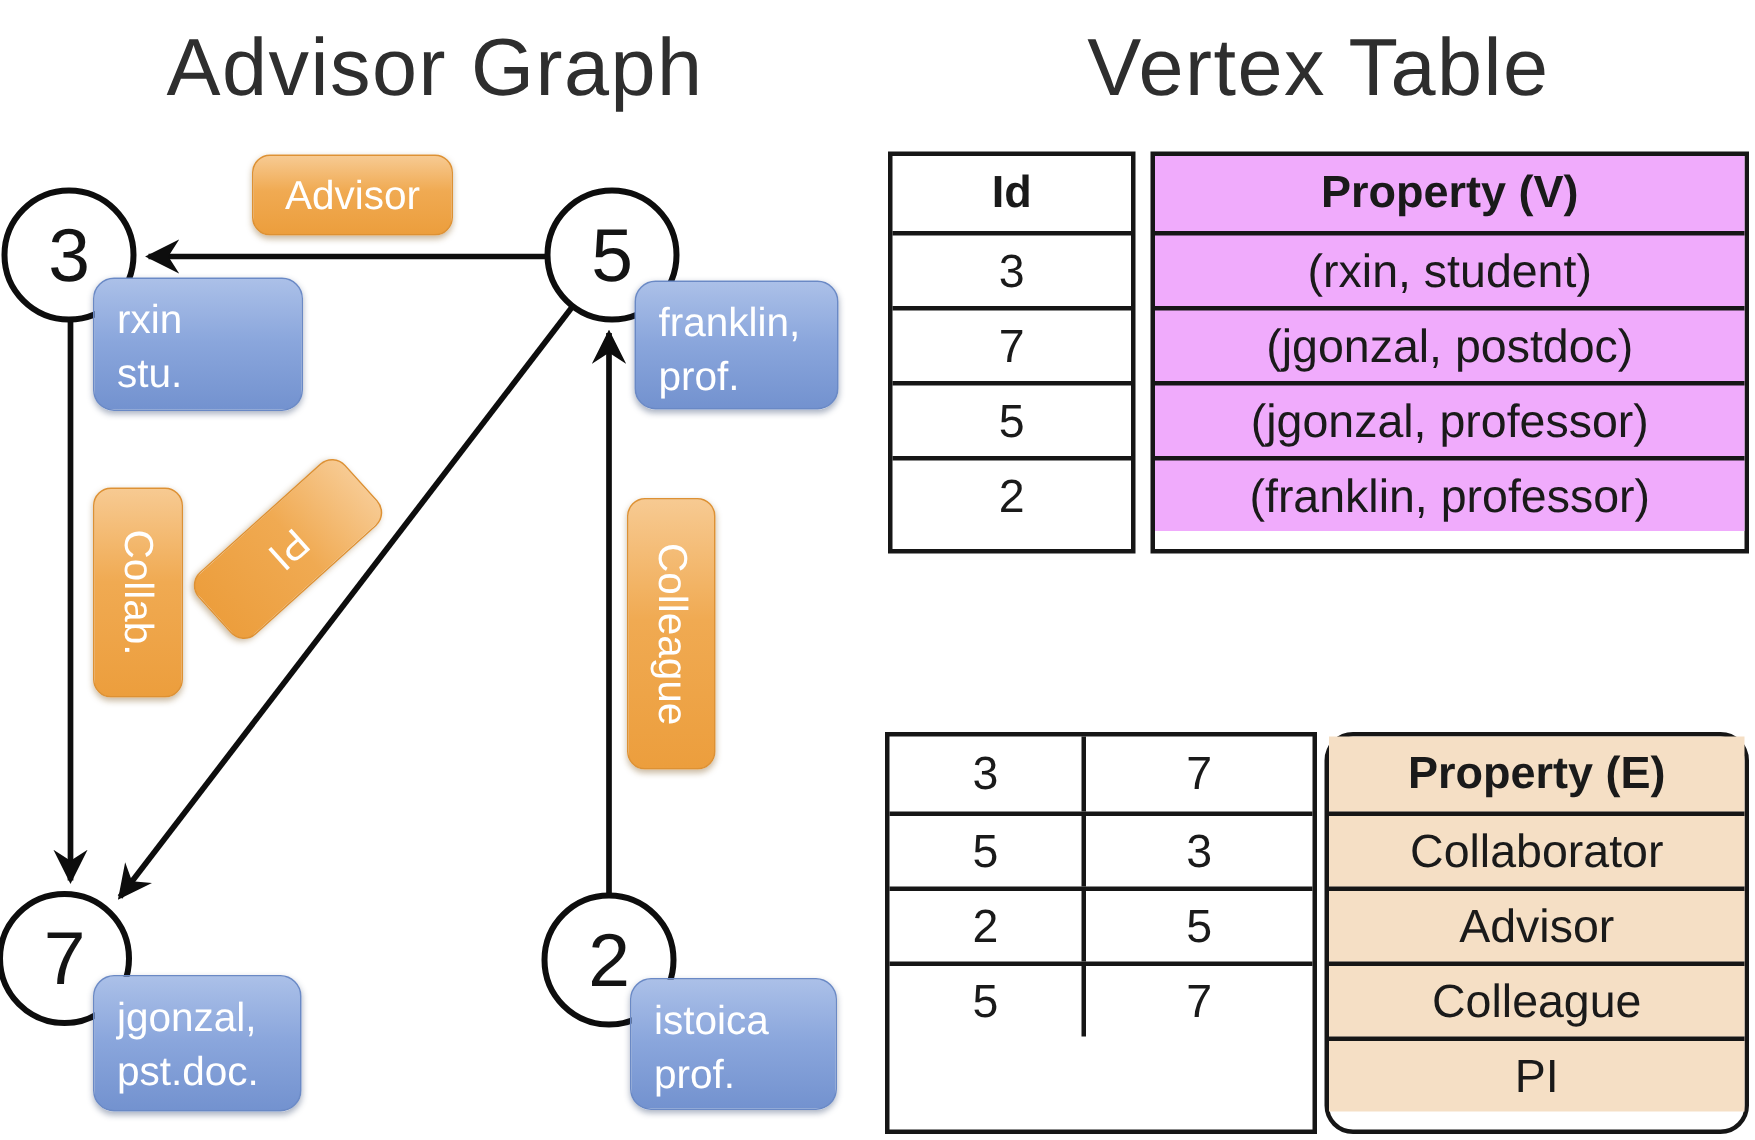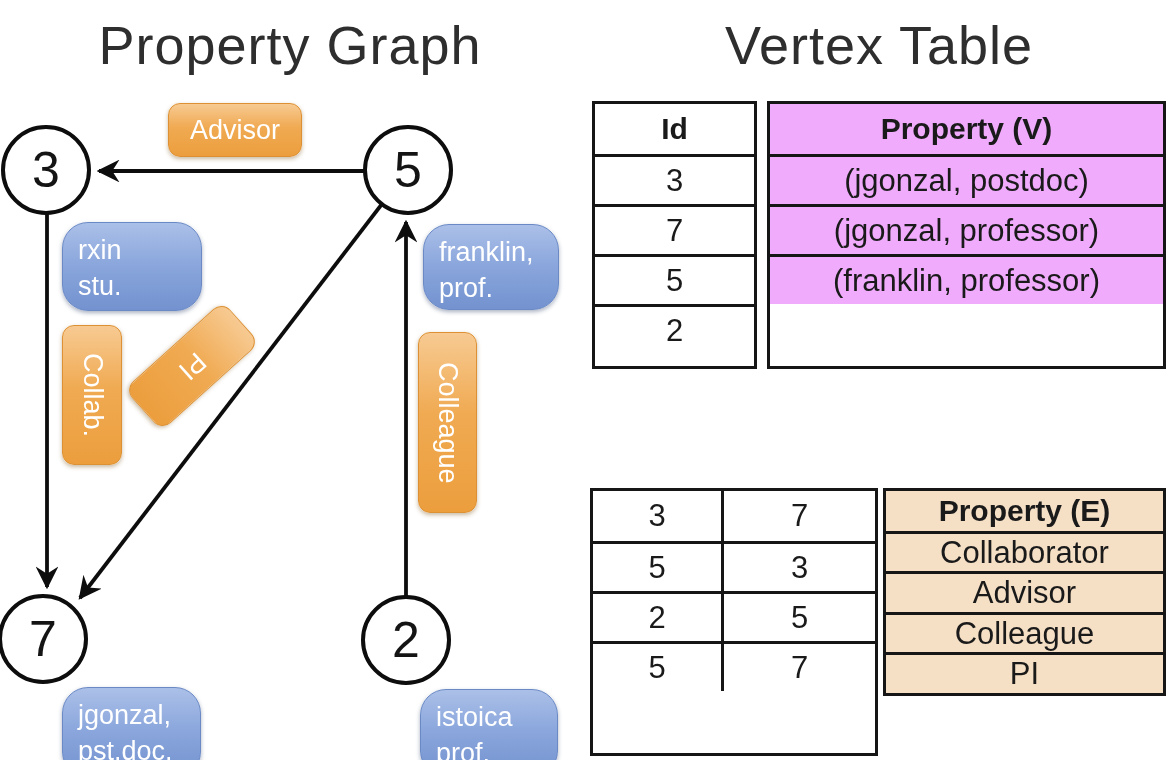--- a/index.html
+++ b/index.html
@@ -20,26 +20,26 @@
 
   
   #graph-svg{position:absolute;left:0;top:0;width:580px;height:760px;z-index:1;}
   .node{
     position:absolute;width:90px;height:90px;border-radius:50%;
     background:#ffffff;border:4px solid #0d0d0d;box-sizing:border-box;
     display:flex;align-items:center;justify-content:center;
     font-size:50px;color:#141414;z-index:2;
   }
   .vbox{
-    position:absolute;z-index:3;border-radius:26px;box-sizing:border-box;
+    position:absolute;z-index:3;border-radius:14px;box-sizing:border-box;
     background:linear-gradient(180deg,#abc0e8 0%,#8aa6dc 48%,#7392cf 100%);
     border:1px solid #6a89c5;
     box-shadow:0 2px 4px rgba(40,60,100,.40);
     color:#ffffff;font-size:27px;line-height:1.32;
-    padding:10px 8px 6px 15px;white-space:pre-line;margin-top:37px;
+    padding:10px 8px 6px 15px;white-space:pre-line;
   }
   .ebox{
     position:absolute;z-index:3;border-radius:12px;box-sizing:border-box;
     background:linear-gradient(180deg,#f7ca92 0%,#f0aa52 45%,#ec9e3d 100%);
     border:1px solid #dd9134;
     box-shadow:0 2px 4px rgba(120,80,20,.40);
     color:#ffffff;font-size:27px;
     display:flex;align-items:center;justify-content:center;
   }
   .vtext{writing-mode:vertical-rl;}
@@ -66,21 +66,21 @@
     box-sizing:border-box;
   }
   .twocol .cell.c1{width:128px;}
   .twocol .cell.c2{width:154px;border-left:3px solid #161616;}
 </style>
 </head>
 <body>
 
 <div id="stage">
 
-  <div id="title-graph" class="big-title">Property Graph</div>
+  <div id="title-graph" class="big-title">Advisor Graph</div>
   <div id="title-vertex" class="big-title">Vertex Table</div>
 
   <svg id="graph-svg" viewBox="0 0 580 760" xmlns="http://www.w3.org/2000/svg">
     <defs>
       <marker id="arw" viewBox="0 0 10 10" refX="9" refY="5" markerWidth="6" markerHeight="6" orient="auto">
         <path d="M0,0 L10,5 L0,10 L3.2,5 Z" fill="#0d0d0d"></path>
       </marker>
     </defs>
     <line x1="408" y1="171" x2="99" y2="171" stroke="#0d0d0d" stroke-width="3.8" marker-end="url(#arw)"></line>
     <line x1="47" y1="170" x2="47" y2="587" stroke="#0d0d0d" stroke-width="3.8" marker-end="url(#arw)"></line>
@@ -117,20 +117,21 @@
 
   <div class="tbl" style="left:592px;top:101px;width:165px;height:268px;">
     <div class="row hdr">Id</div>
     <div class="row">3</div>
     <div class="row">7</div>
     <div class="row">5</div>
     <div class="row">2</div>
   </div>
   <div class="tbl fill-v" style="left:767px;top:101px;width:399px;height:268px;">
     <div class="row hdr">Property (V)</div>
+    <div class="row">(rxin, student)</div>
     <div class="row">(jgonzal, postdoc)</div>
     <div class="row">(jgonzal, professor)</div>
     <div class="row">(franklin, professor)</div>
   </div>
 
   <div class="tbl twocol" style="left:590px;top:488px;width:288px;height:268px;">
     <div class="row">
       <div class="cell c1">3</div>
       <div class="cell c2">7</div>
     </div>
@@ -140,21 +141,21 @@
     </div>
     <div class="row">
       <div class="cell c1">2</div>
       <div class="cell c2">5</div>
     </div>
     <div class="row">
       <div class="cell c1">5</div>
       <div class="cell c2">7</div>
     </div>
   </div>
-  <div class="tbl fill-e" style="left:883px;top:488px;width:283px;height:208px;">
+  <div class="tbl fill-e" style="left:883px;top:488px;width:283px;height:268px;border-radius:19px;">
     <div class="row hdr">Property (E)</div>
     <div class="row">Collaborator</div>
     <div class="row">Advisor</div>
     <div class="row">Colleague</div>
     <div class="row">PI</div>
   </div>
 
 </div>
 
 </body></html>

